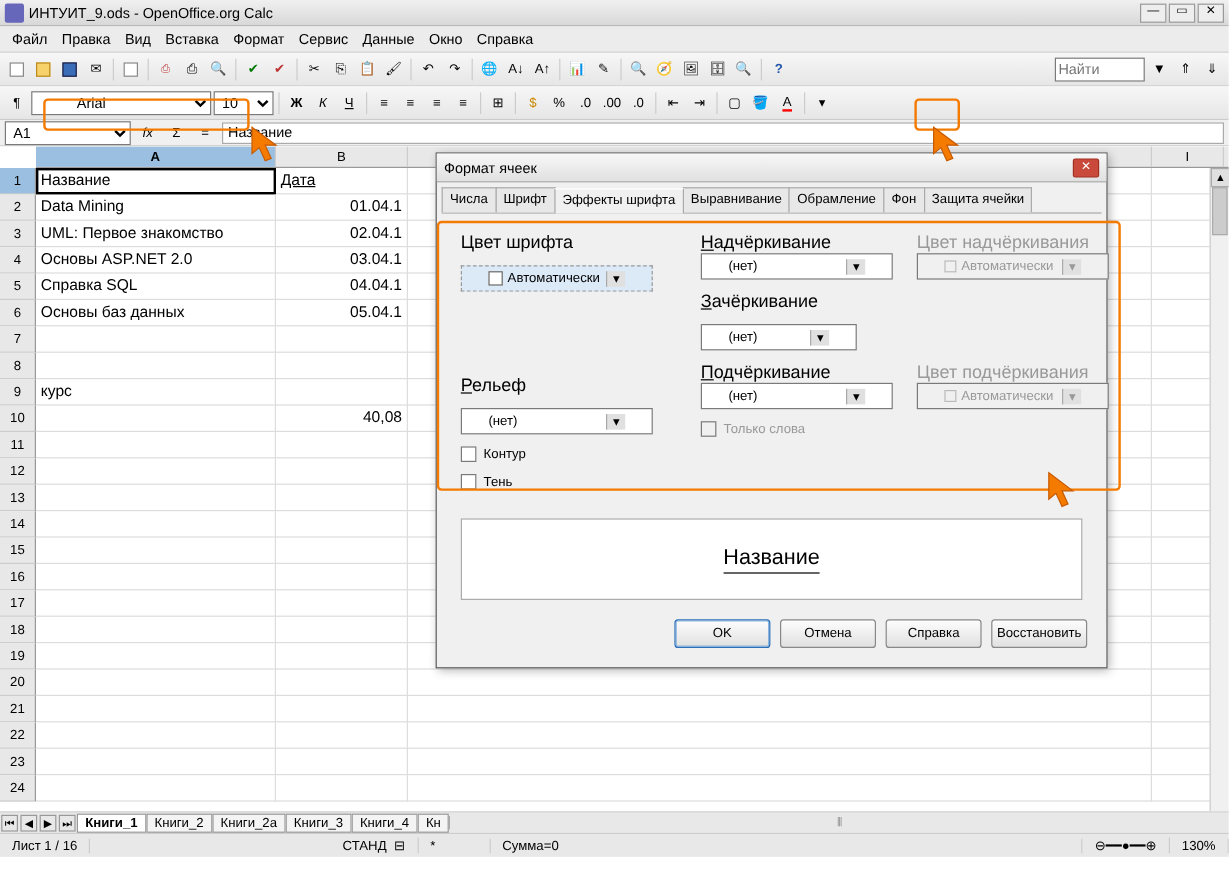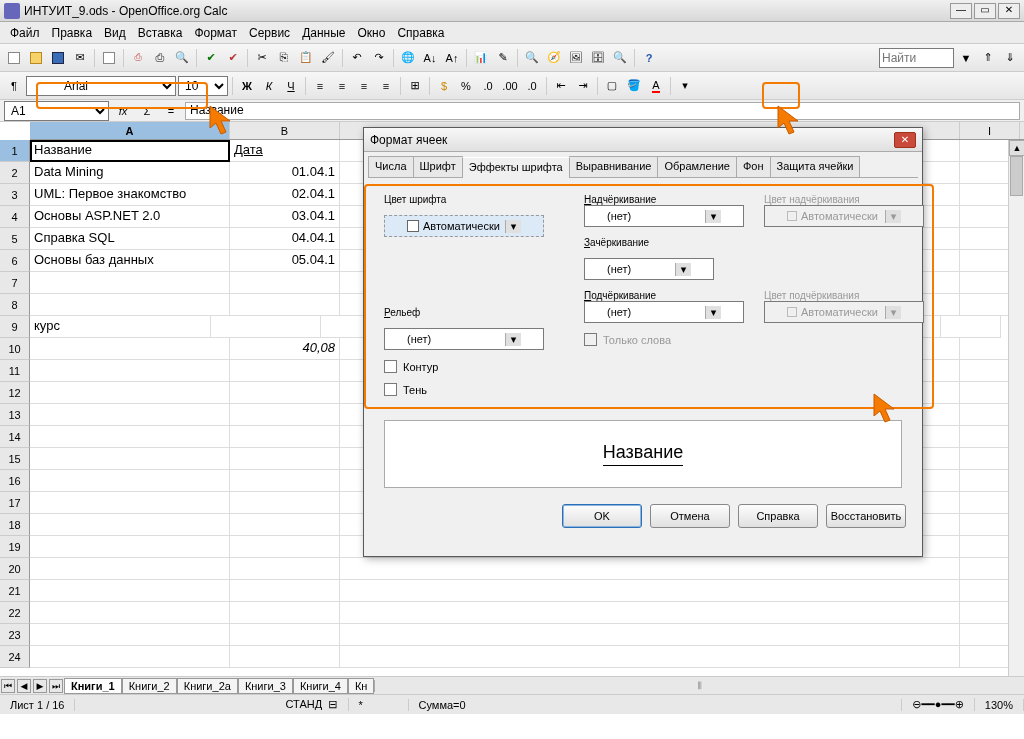--- a/index.html
+++ b/index.html
@@ -56,21 +56,21 @@
 
 .dialog { position: absolute; left: 363px; top: 127px; width: 560px; height: 430px; background: #f0f0f0; border: 1px solid #5a5a5a; box-shadow: 2px 2px 8px rgba(0,0,0,0.3); z-index: 40; }
 .dialog-title { height: 24px; background: linear-gradient(#f8f8f8, #e0e0e0); border-bottom: 1px solid #aaa; display: flex; align-items: center; padding: 0 6px; }
 .dialog-title .dtxt { flex: 1; font-size: 12px; }
 .dialog-title .dclose { width: 22px; height: 16px; background: #c94a3a; color: #fff; text-align: center; line-height: 14px; border: 1px solid #a03020; border-radius: 2px; font-size: 10px; }
 .tabrow { display: flex; height: 22px; border-bottom: 1px solid #aaa; margin: 4px 4px 0 4px; }
 .tab { padding: 3px 6px; border: 1px solid #aaa; border-bottom: none; margin-right: -1px; background: #e8e8e8; font-size: 11px; }
 .tab.active { background: #f0f0f0; position: relative; top: 1px; border-top: 1px solid #fff; }
 .dialog-body { padding: 16px 20px; display: flex; gap: 40px; }
 .dcol { flex: 1; display: flex; flex-direction: column; gap: 10px; }
-.dlabel { font-size: 10px; }
+.dlabel { font-size: 15px; }
 .dlabel u { text-decoration: underline; }
 .dselect { width: 160px; height: 22px; border: 1px solid #7a7a7a; display: flex; align-items: center; padding: 0 22px; justify-content: space-between; background: #fff; font-size: 11px; }
 .dselect .arrow { width: 16px; text-align: center; background: #e0e0e0; border-left: 1px solid #aaa; }
 .dselect.hl { border: 1px dashed #999; background: #dce9f7; }
 .dselect.disabled { background: #f0f0f0; color: #999; }
 .dcheck { display: flex; align-items: center; gap: 6px; font-size: 11px; }
 .dcheck .box { width: 13px; height: 13px; border: 1px solid #7a7a7a; background: #fff; }
 .dcheck.disabled { color: #999; }
 
 .preview { margin: 8px 20px; height: 68px; border: 1px solid #aaa; background: #fff; display: flex; align-items: center; justify-content: center; font-size: 18px; }
@@ -307,29 +307,29 @@
       </div>
       <div class="row">
         <div class="row-h">8</div>
         <div class="cell" style="width: 200px;"></div>
         <div class="cell" style="width: 110px;"></div>
         <div class="cell" style="width: 620px;"></div>
         <div class="cell" style="width: 60px;"></div>
       </div>
       <div class="row">
         <div class="row-h">9</div>
-        <div class="cell" style="width: 181px;">курс</div>
+        <div class="cell" style="width: 200px;">курс</div>
         <div class="cell" style="width: 110px;"></div>
         <div class="cell" style="width: 620px;"></div>
         <div class="cell" style="width: 60px;"></div>
       </div>
       <div class="row">
         <div class="row-h">10</div>
         <div class="cell" style="width: 200px;"></div>
-        <div class="cell right" style="width: 110px; font-style: italic;">40,08</div>
+        <div class="cell right" style="width: 110px;">40,08</div>
         <div class="cell" style="width: 620px;"></div>
         <div class="cell" style="width: 60px;"></div>
       </div>
       <div class="row">
         <div class="row-h">11</div>
         <div class="cell" style="width: 200px;"></div>
         <div class="cell" style="width: 110px;"></div>
         <div class="cell" style="width: 620px;"></div>
         <div class="cell" style="width: 60px;"></div>
       </div>

